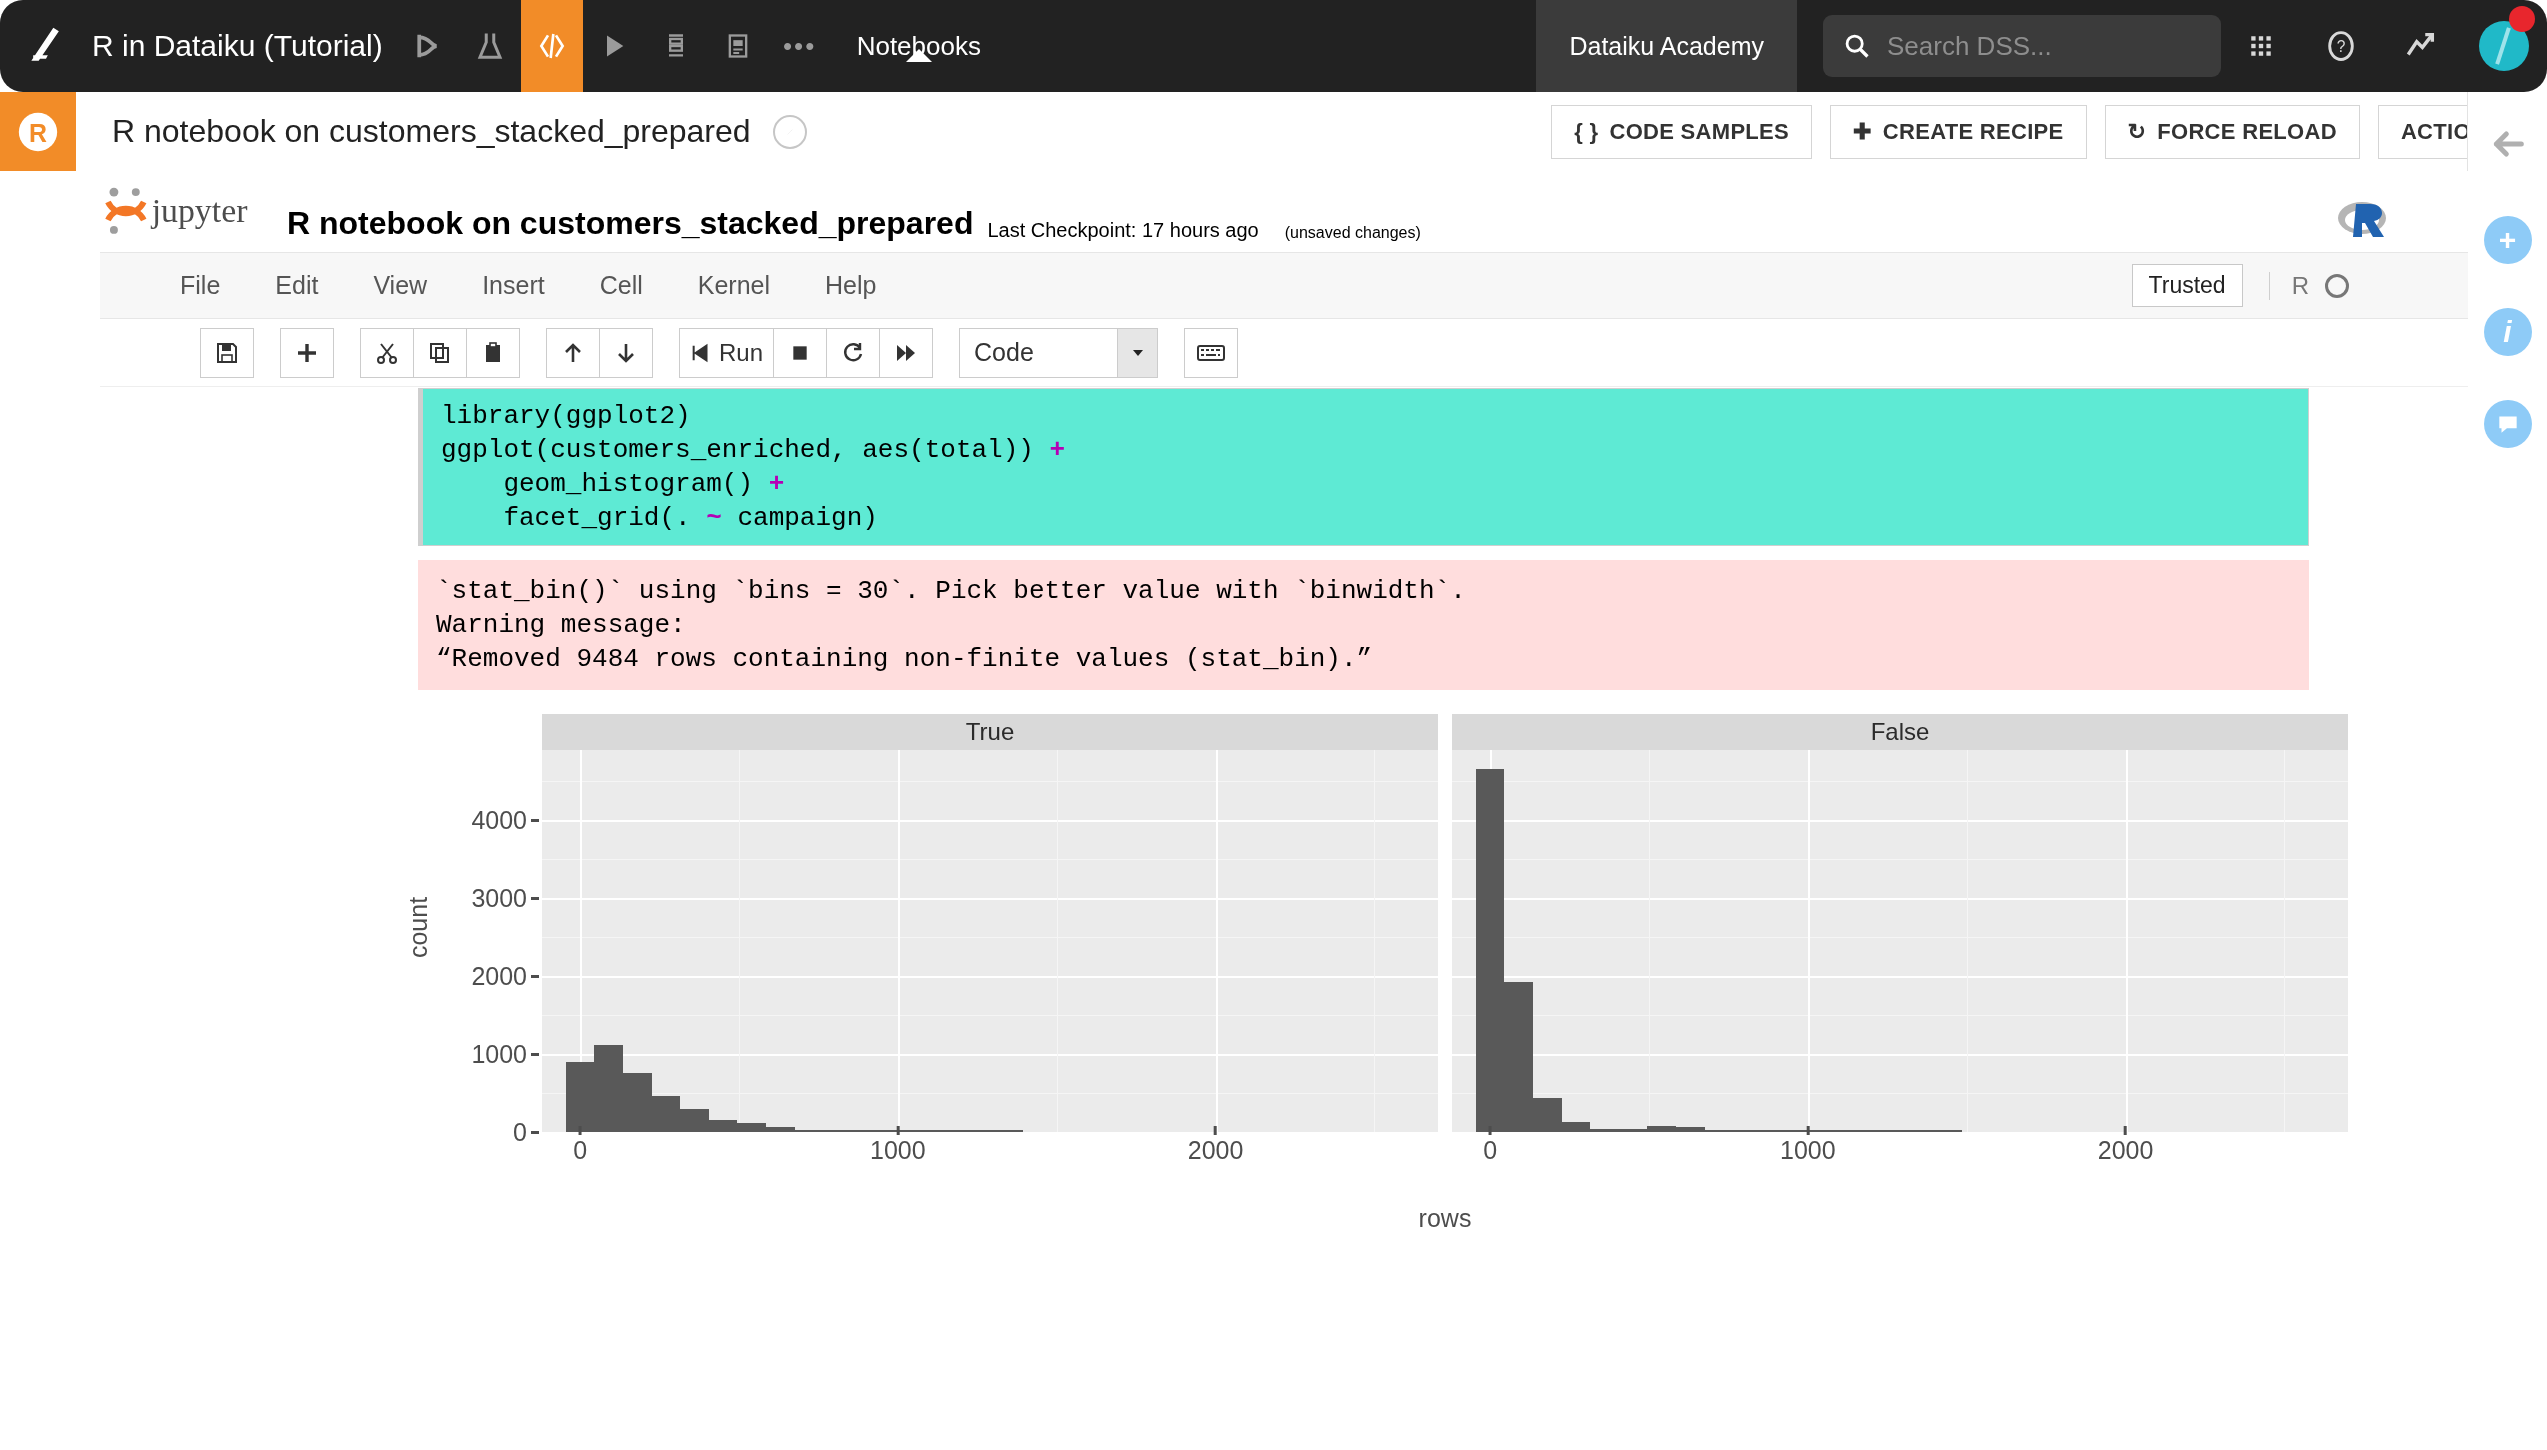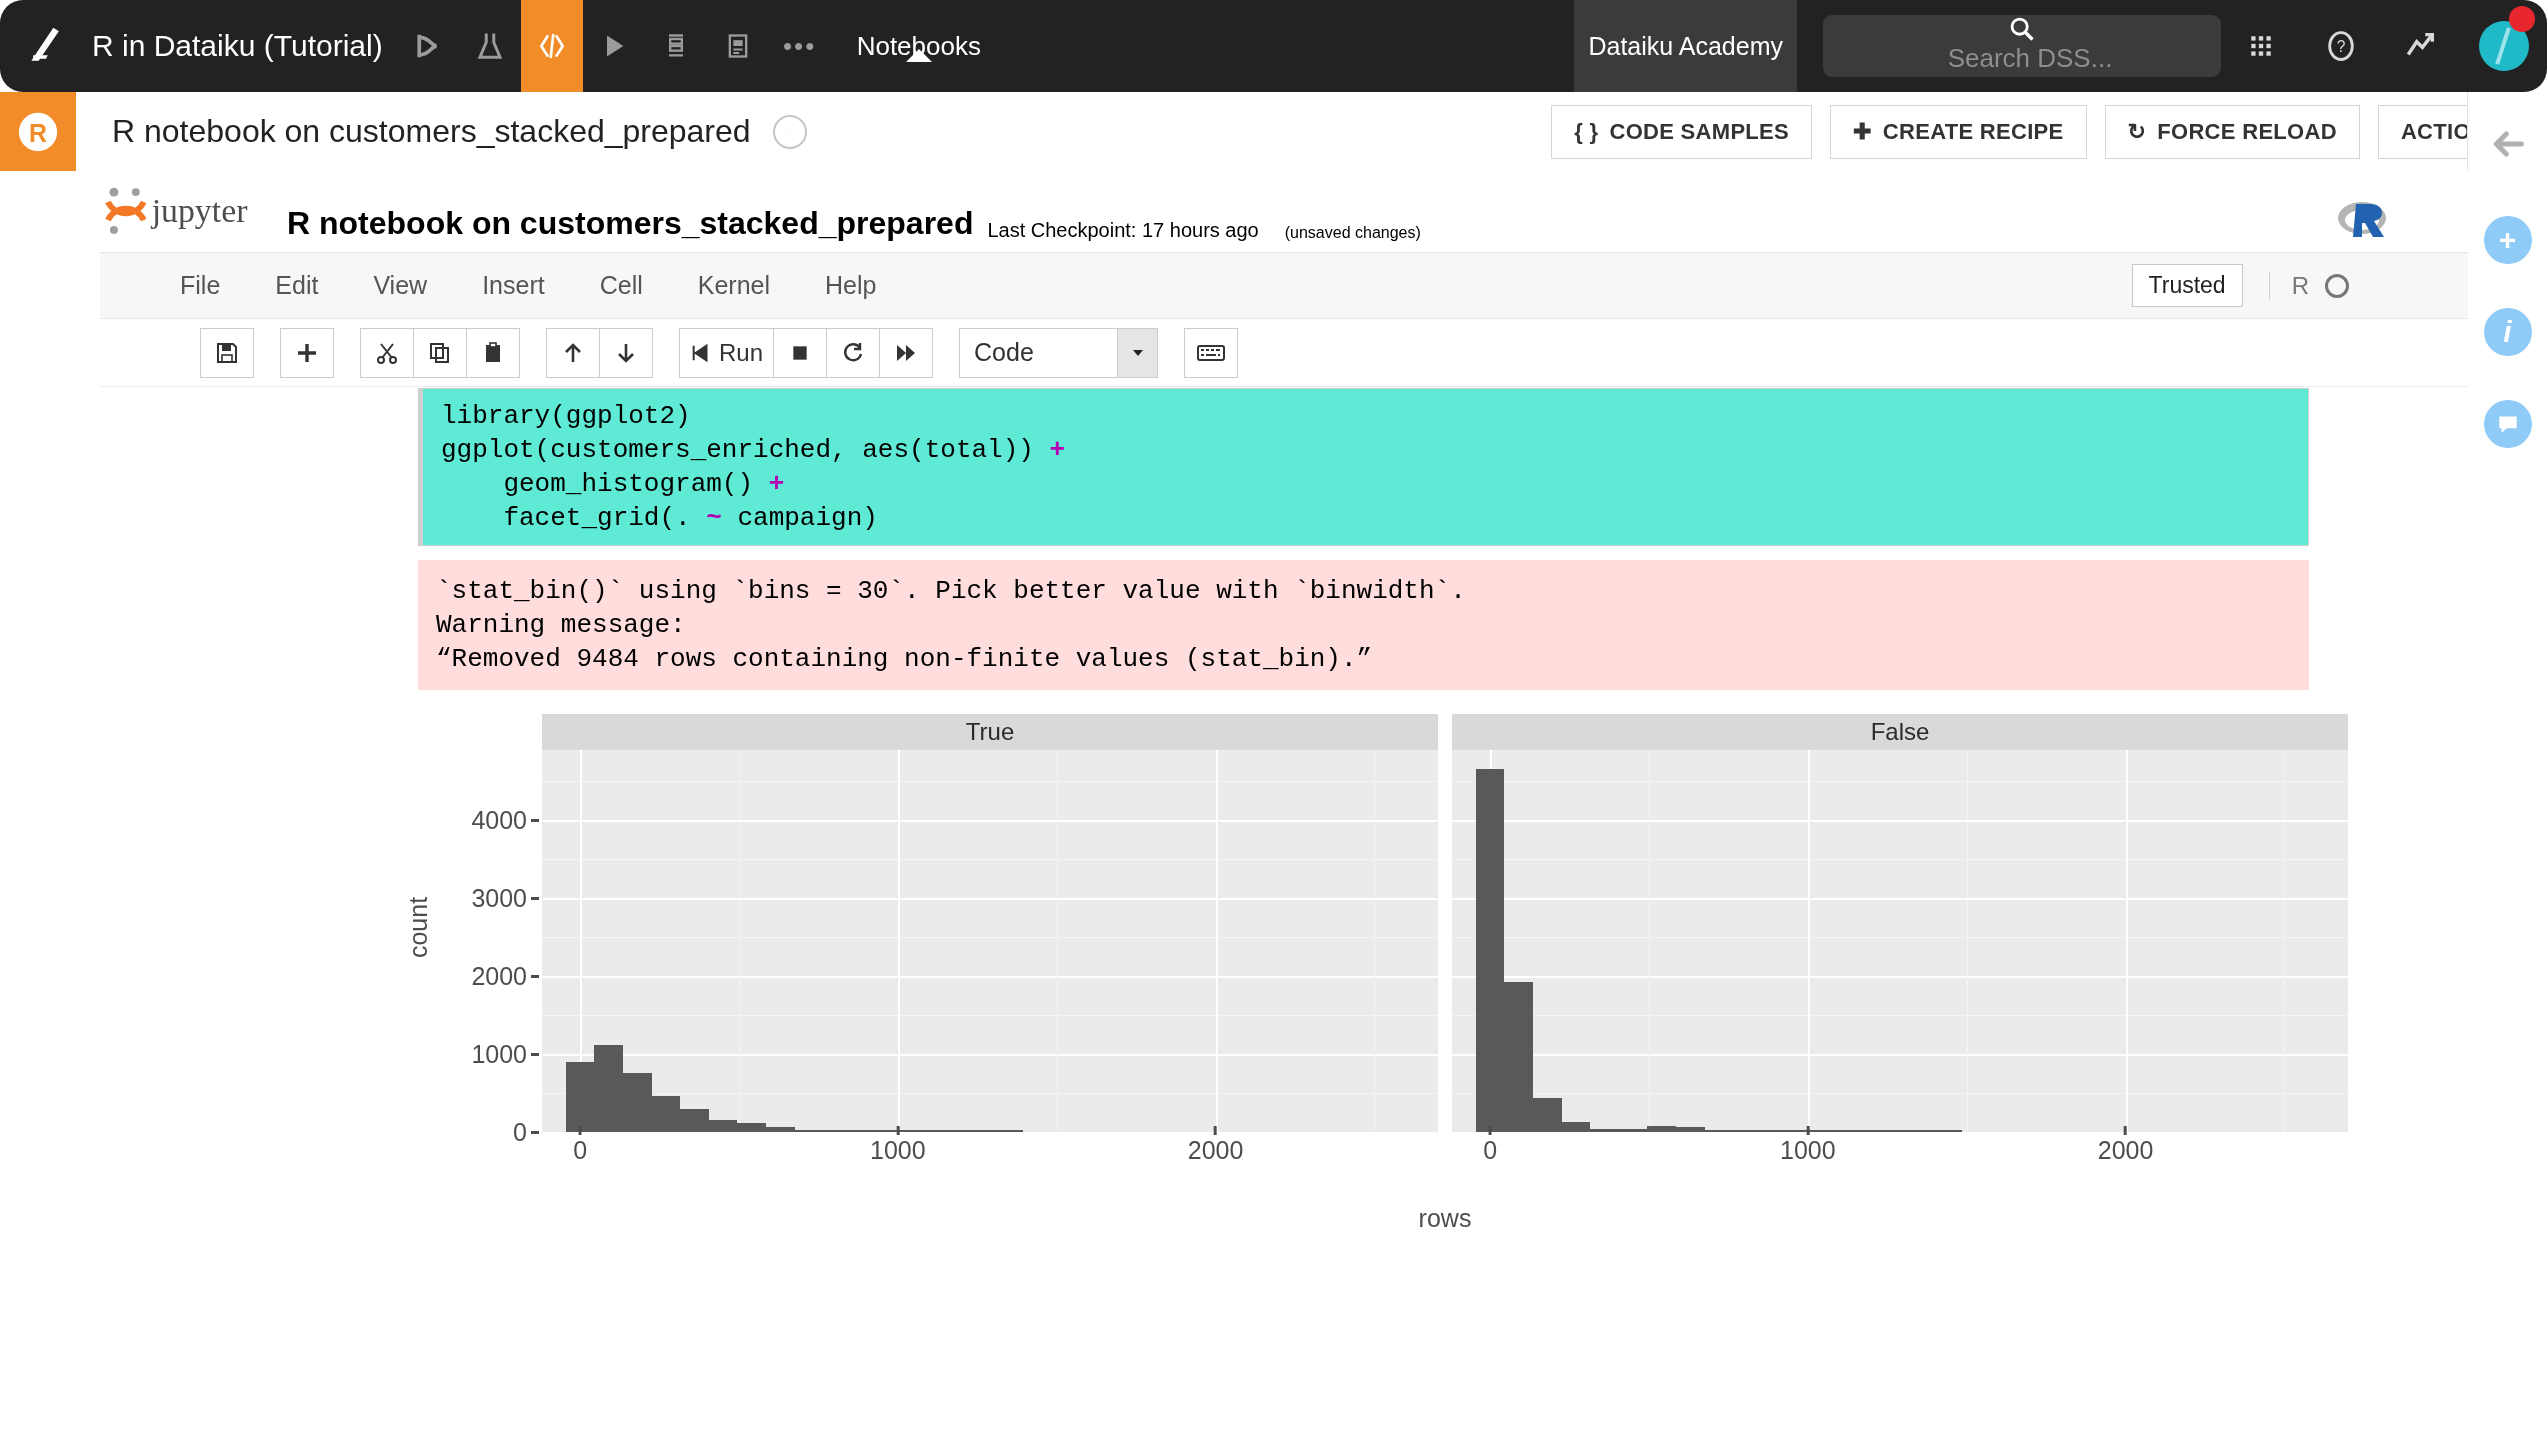--- a/index.html
+++ b/index.html
@@ -14,23 +14,23 @@
   .nav-ic { width:62px; height:92px; display:flex; align-items:center; justify-content:center;
             color:#9b9b9b; }
   .nav-ic.active { background:#f28c28; color:#fff; }
   .nav-ic.dots { letter-spacing:2px; font-size:26px; color:#9b9b9b; }
   .nav-section { color:#fff; font-size:26px; margin-left:26px; white-space:nowrap; position:relative;}
   .nav-caret { position:absolute; left:50%; bottom:0px; transform:translateX(-50%);
                width:0;height:0;border-left:13px solid transparent;border-right:13px solid transparent;
                border-bottom:13px solid #fff; }
   .nav-right { margin-left:auto; display:flex; align-items:center; height:92px; }
   .academy { background:#3b3b3b; color:#fff; font-size:25px; height:92px; display:flex;
-             align-items:center; padding:0 14px; white-space:nowrap; }
+             align-items:center; padding:0 33px; white-space:nowrap; }
   .searchbox { background:#3b3b3b; border-radius:9px; height:62px; width:398px; display:flex;
-               align-items:center; margin-left:26px; padding:0 20px;flex-direction:column; }
+               align-items:center; margin-left:26px; padding:0 20px; }
   .searchbox .ph { color:#8e8e8e; font-size:26px; margin-left:16px; }
   .nav-right-ic { width:80px; height:92px; display:flex; align-items:center; justify-content:center;
                   color:#d8d8d8; }
   .avatar-wrap { position:relative; width:86px; height:92px; display:flex; align-items:center;
                  justify-content:center; }
   .avatar { width:50px;height:50px;border-radius:50%; background:#20b9c8; position:relative;
             overflow:hidden; }
   .avatar:after{content:"";position:absolute;left:22px;top:6px;width:4px;height:38px;background:#9fe3ea;transform:rotate(18deg);}
   .avatar-dot { position:absolute; right:12px; top:6px; width:26px;height:26px;border-radius:50%;
                 background:#e8262d; }

